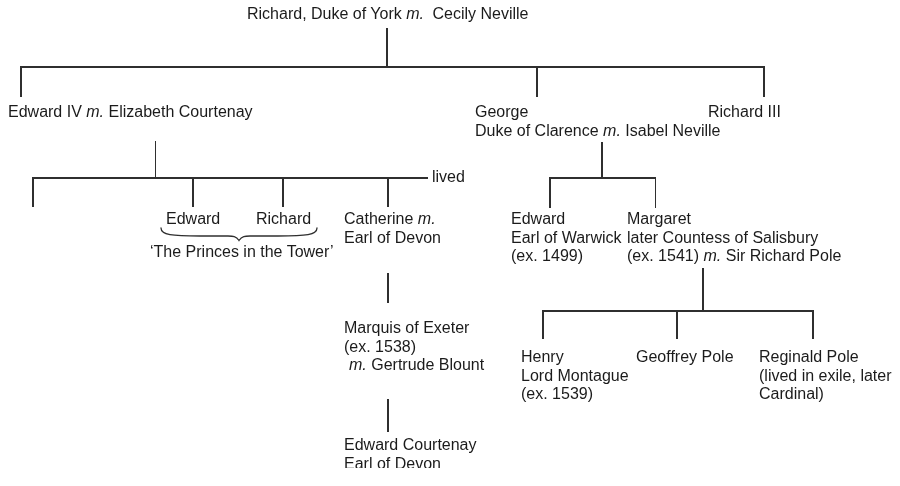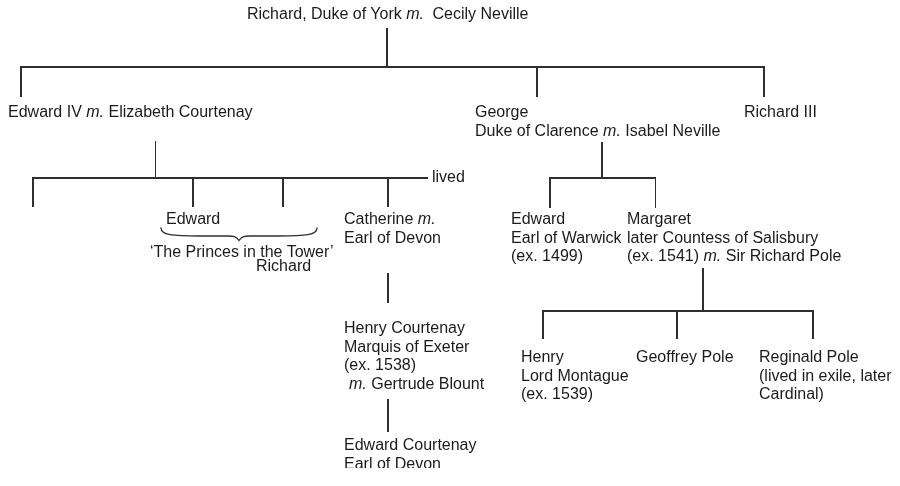--- a/index.html
+++ b/index.html
@@ -71,50 +71,49 @@
 
   <div class="node" style="left:475px;top:103px;">
     <div>George</div>
     <div>
       <span>Duke of Clarence</span>
       <span class="it">m.</span>
       <span>Isabel Neville</span>
     </div>
   </div>
 
-  <div class="node" style="left:744px;top:103px;">
+  <div class="node" style="left:708px;top:103px;">
     <span>Richard III</span>
   </div>
 
   <div class="node" style="left:432px;top:168px;">lived</div>
 
 
   <div class="node" style="left:166px;top:210px;">
     <span>Edward</span>
   </div>
 
-  <div class="node" style="left:256px;top:210px;margin-top:47px;">
+  <div class="node" style="left:256px;top:210px;">
     <span>Richard</span>
   </div>
 
   <svg class="brace" style="left:160px;top:227px;" width="158" height="15" viewBox="0 0 158 15">
     <path d="M1,1 C1,8 12,9 40,9 L68,9 C73,9 76,9 79,13.5 C82,9 85,9 90,9 L118,9 C146,9 157,8 157,1" fill="none" stroke="currentColor" stroke-width="1.3" stroke-linecap="round"></path>
   </svg>
   <div class="node" style="left:150px;top:243px;">‘The Princes in the Tower’</div>
 
   <div class="node" style="left:344px;top:210px;">
     <div>
       <span>Catherine</span>
       <span class="it">m.</span>
     </div>
     <div>Earl of Devon</div>
   </div>
 
   <div class="node" style="left:344px;top:319px;">
-    <div>Henry Courtenay</div>
     <div>Marquis of Exeter</div>
     <div>(ex. 1538)</div>
     <div class="indent">
       <span class="it">m.</span>
       <span>Gertrude Blount</span>
     </div>
   </div>
 
   <div class="node" style="left:344px;top:436px;">
     <div>Edward Courtenay</div>

